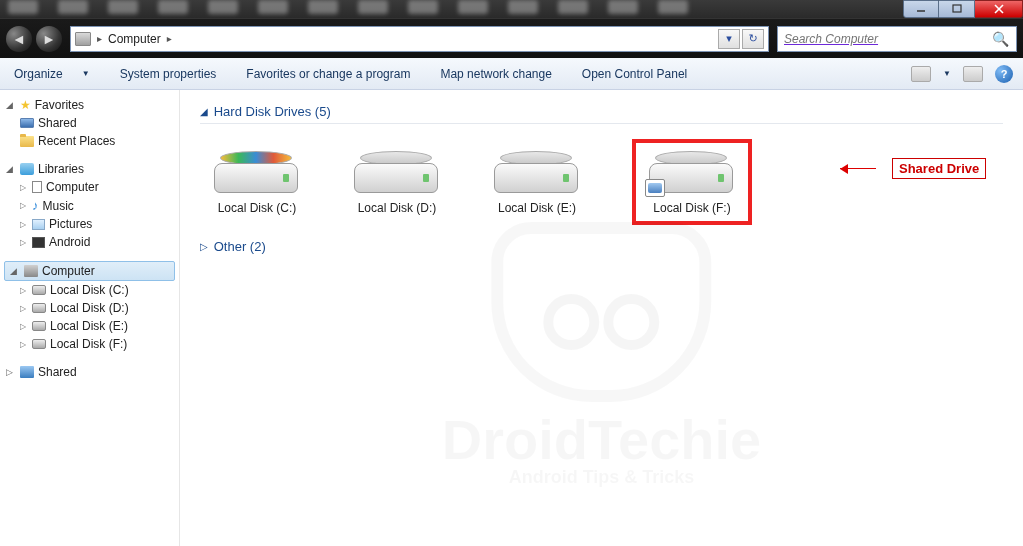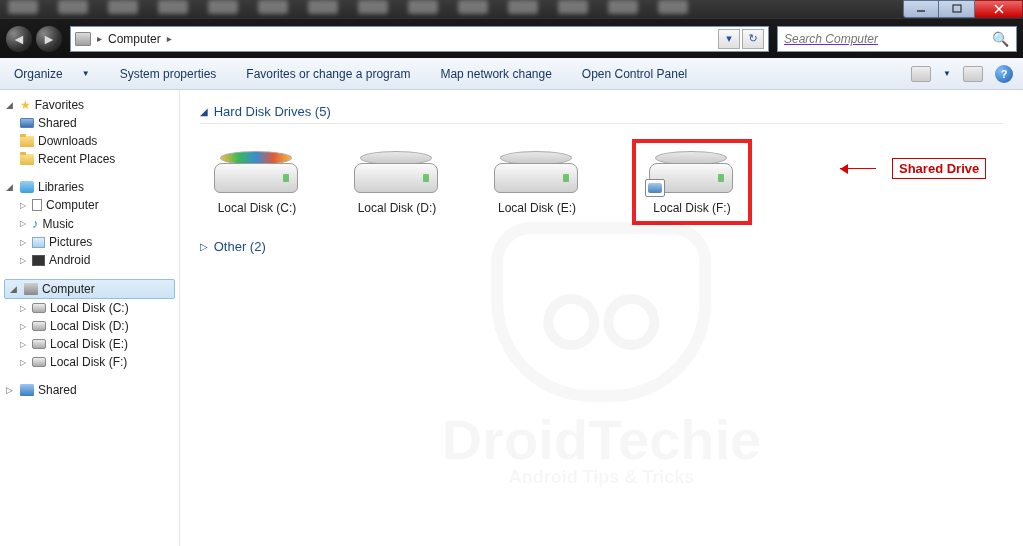--- a/index.html
+++ b/index.html
@@ -163,24 +163,20 @@
             <span class="expand-arrow">◢</span>
             <span class="star-icon">★</span>
             <span>Favorites</span>
           </div>
         <div class="side-item">
             <span class="desktop-icon"></span>
             <span>Shared</span>
           </div>
         <div class="side-item">
             <span class="folder-icon"></span>
-            <span>Downloads</span>
-          </div>
-        <div class="side-item">
-            <span class="folder-icon"></span>
             <span>Recent Places</span>
           </div>
       </div>
       <div class="side-section">
         <div class="side-header">
             <span class="expand-arrow">◢</span>
             <span class="library-icon"></span>
             <span>Libraries</span>
           </div>
         <div class="side-item">

